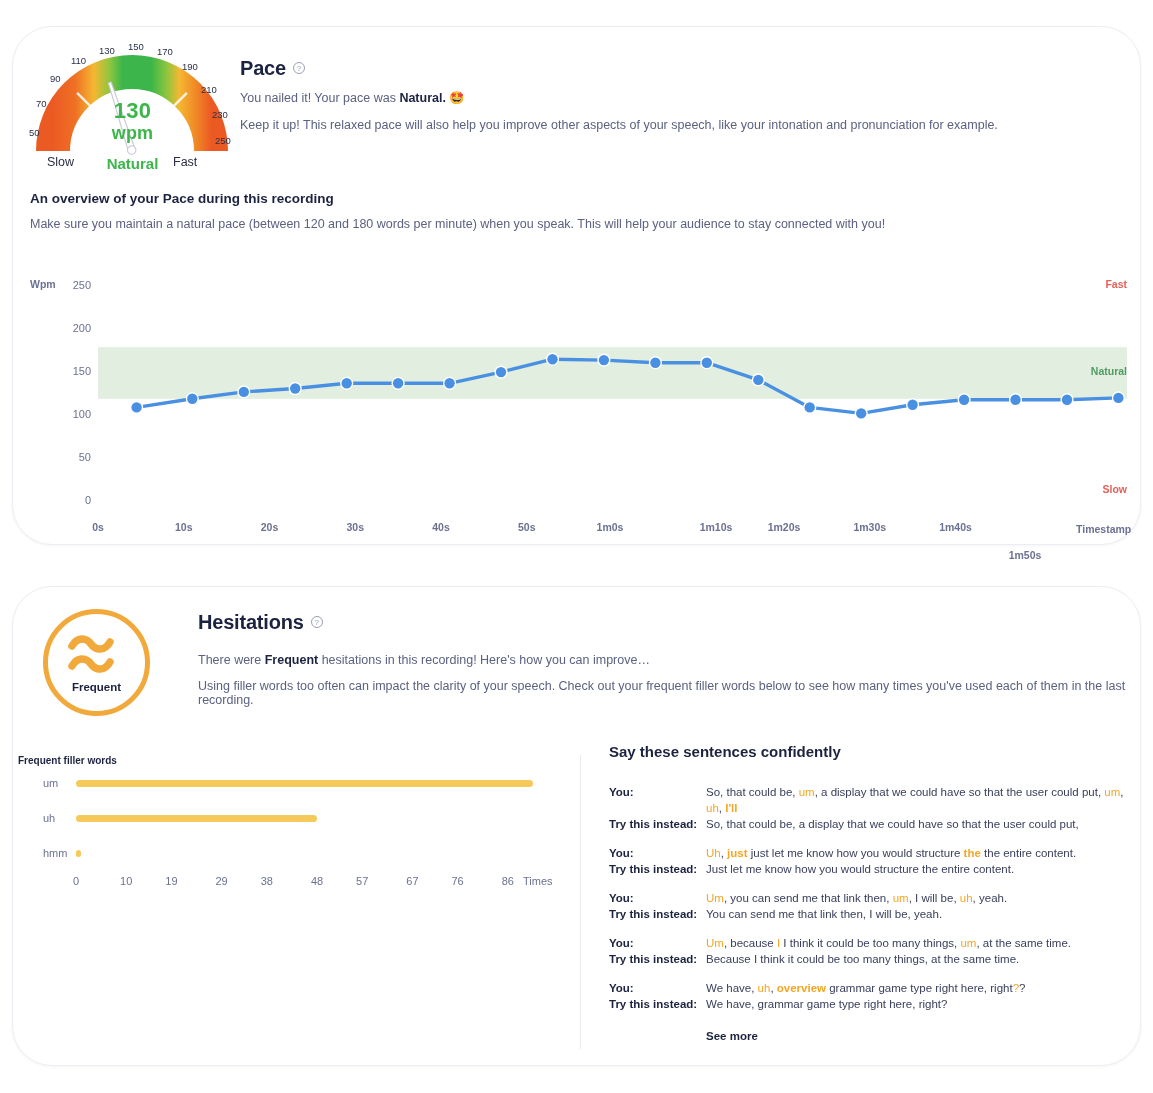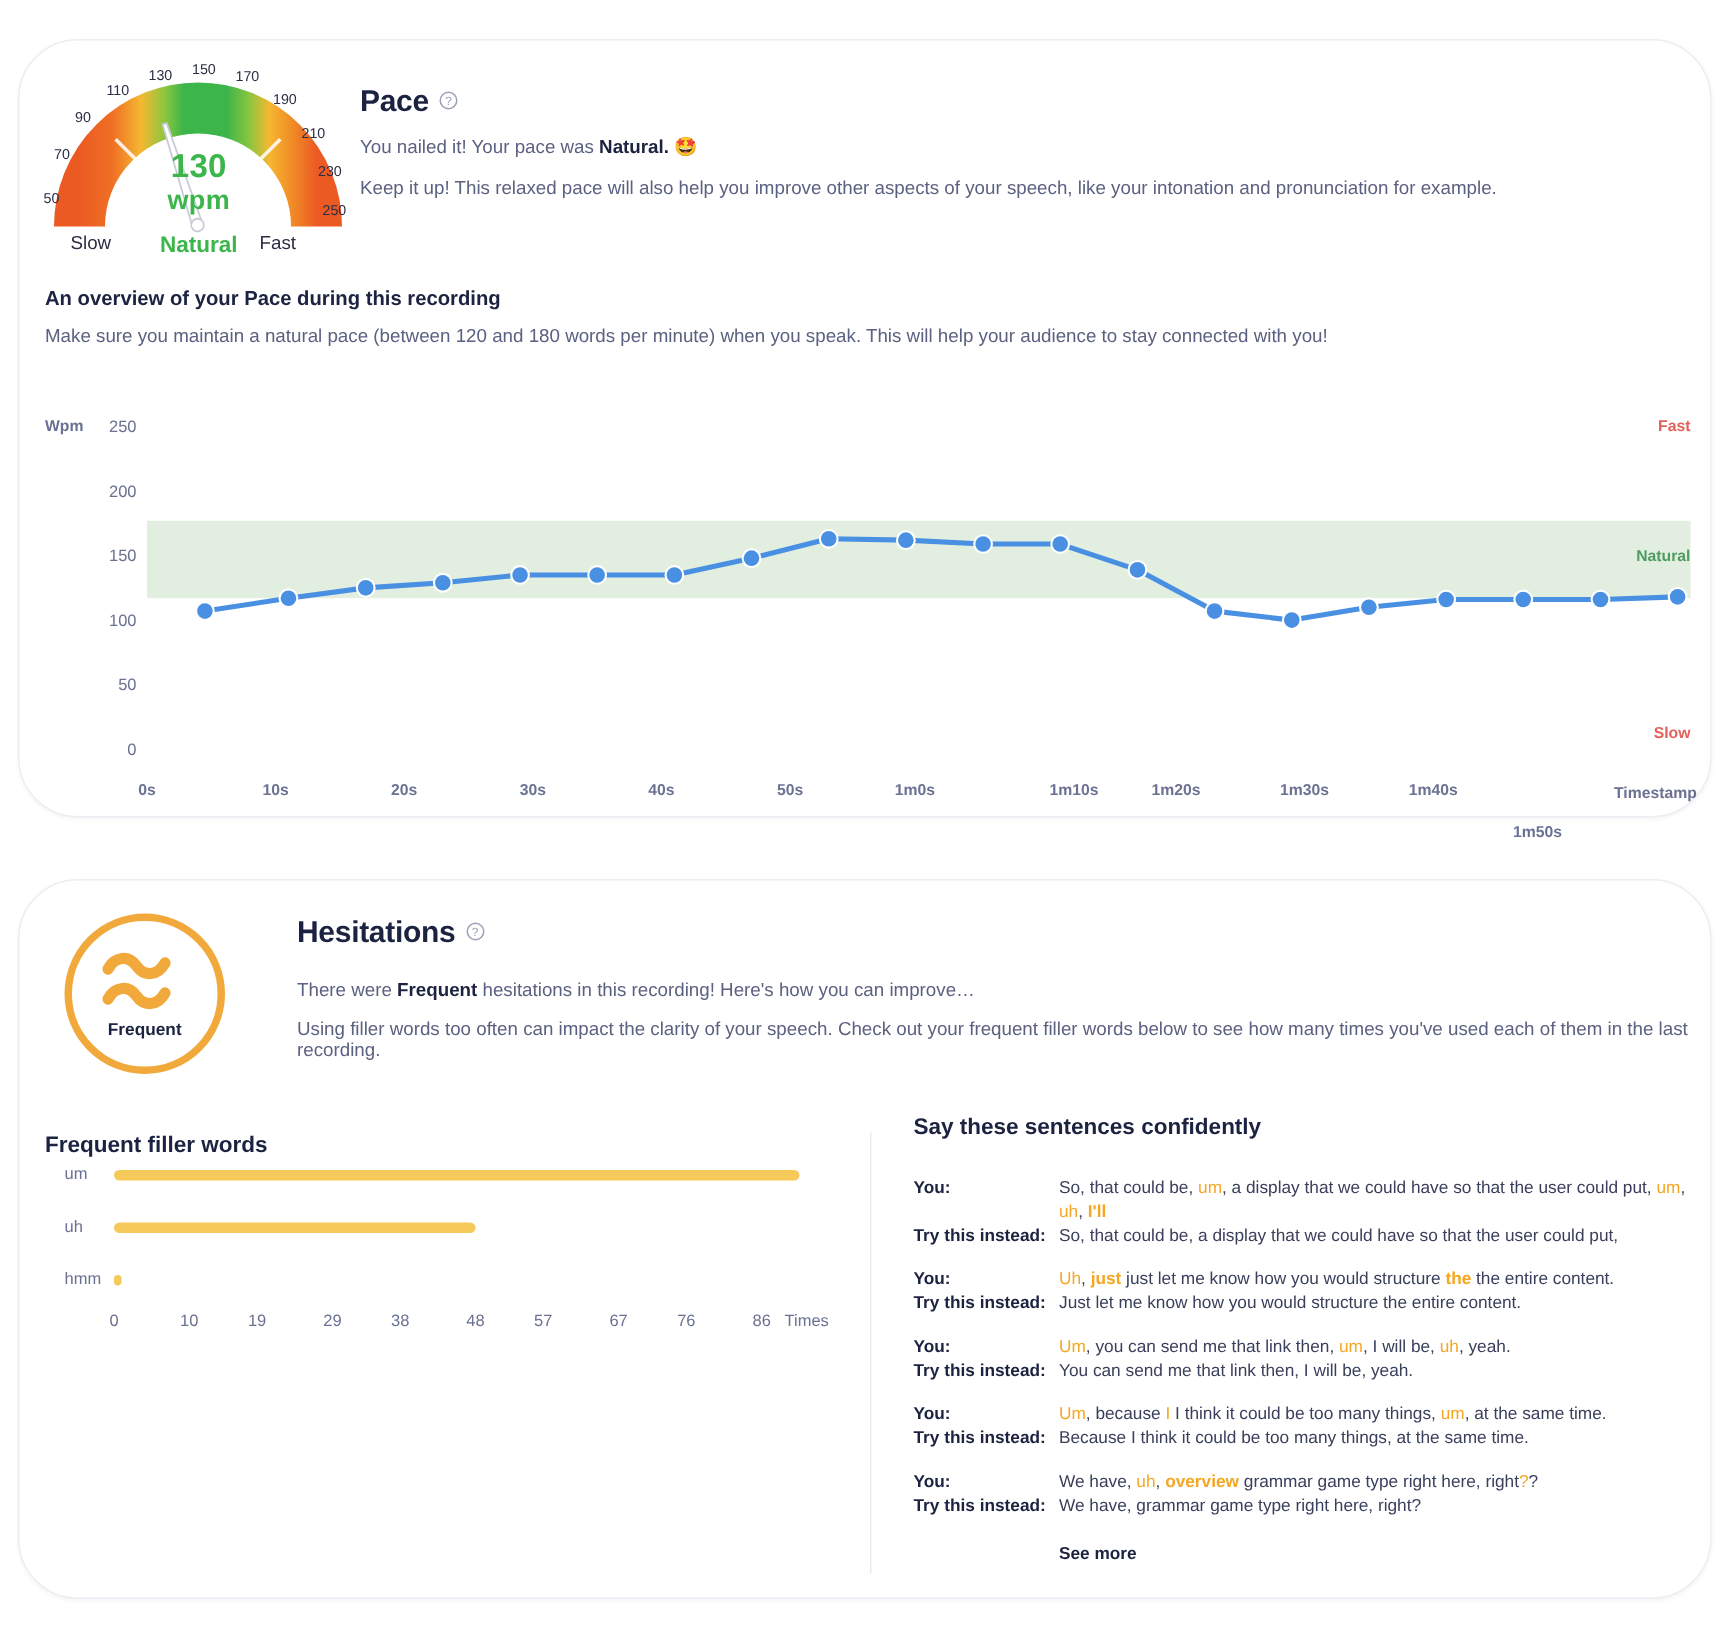--- a/index.html
+++ b/index.html
@@ -78,21 +78,21 @@
     position: absolute; left: 0; right: 0; bottom: 18px; text-align: center;
     font-size: 11.5px; font-weight: 700; color: #1c2340;
   }
   .hes-title { position: absolute; left: 185px; top: 24px; font-size: 20px; font-weight: 700; color: #1c2340; letter-spacing: -.2px;}
   .hes-l1 { position: absolute; left: 185px; top: 66px; font-size: 12.5px; color: #5b6180; }
   .hes-l1 b { color: #1c2340; font-weight: 700; }
   .hes-l2 { position: absolute; left: 185px; top: 92px; font-size: 12.5px; color: #5b6180; }
 
   .divider { position: absolute; left: 567px; top: 168px; width: 1px; height: 294px; background: #e9ebf1; }
 
-  .fw-title { position: absolute; left: 17px; top: 168px; font-size: 15px; font-weight: 700; color: #1c2340; }
+  .fw-title { position: absolute; left: 5px; top: 168px; font-size: 10px; font-weight: 700; color: #1c2340; }
   .fw-chart { position: absolute; left: 0; top: 196px; width: 560px; height: 120px; }
   .fw-lbl { position: absolute; font-size: 11px; color: #6b7192; width: 40px; text-align: left; }
   .fw-bar { position: absolute; height: 7px; border-radius: 4px; background: #f5c councils; }
   .fw-xt  { position: absolute; font-size: 11px; color: #6b7192; text-align: center; width: 40px; }
   .fw-xtitle { position: absolute; font-size: 11px; color: #6b7192; }
 
   .say-title { position: absolute; left: 596px; top: 156px; font-size: 15px; font-weight: 700; color: #1c2340; }
   .say-list { position: absolute; left: 596px; top: 198px; width: 520px; }
   .say-grp { margin-bottom: 13px; }
   .say-row { display: flex; align-items: flex-start; line-height: 15.5px; margin-bottom: 1px; }

